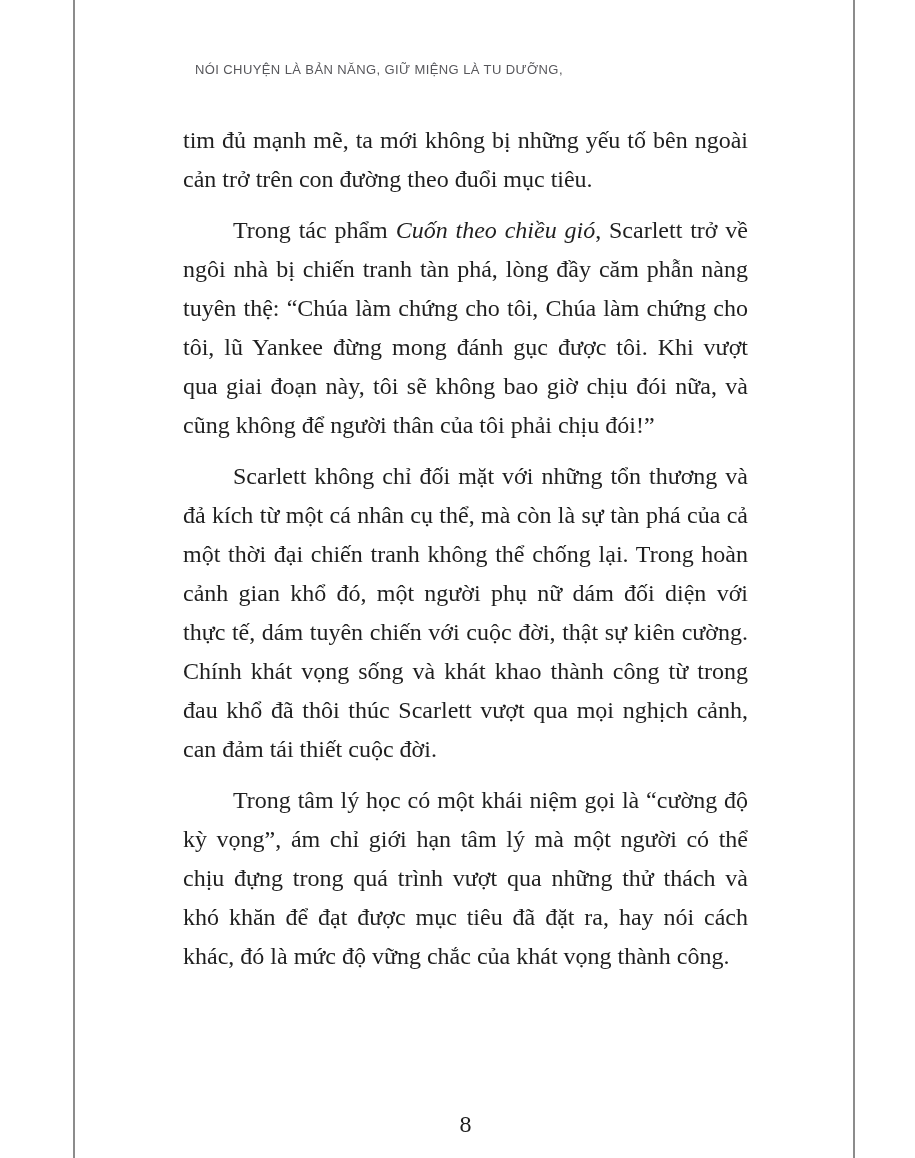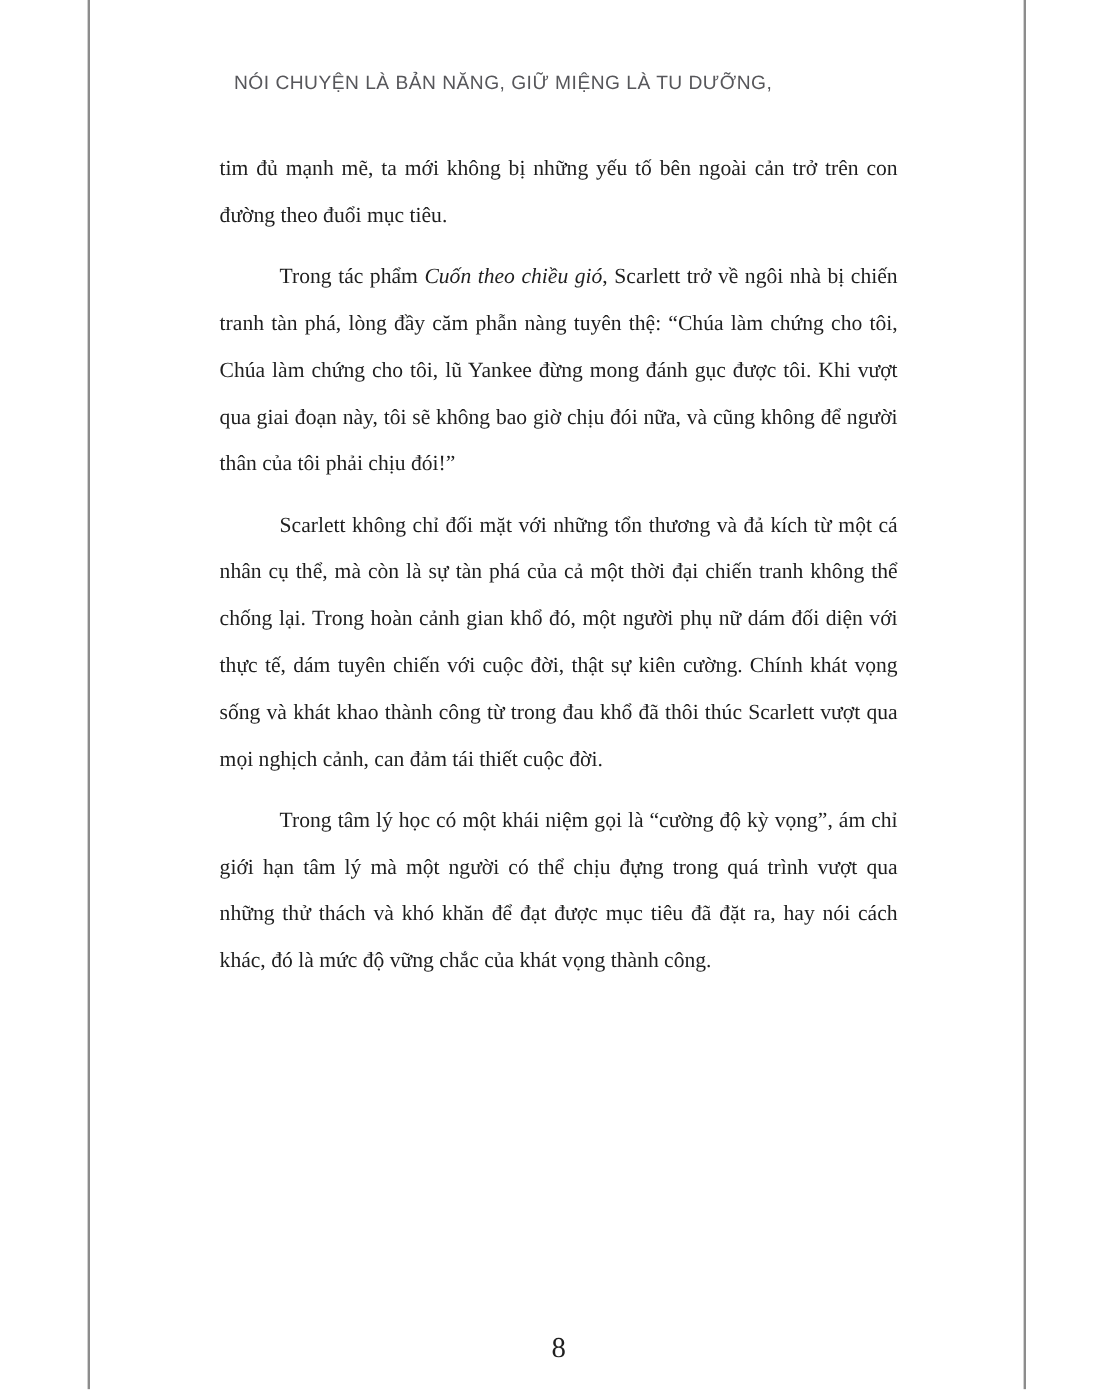--- a/index.html
+++ b/index.html
@@ -24,32 +24,32 @@
   }
   .edge-left  { left: 73px; }
   .edge-right { left: 853px; }
 
   .running-head {
     position: absolute;
     left: 195px;
     top: 60px;
     width: 560px;
     font-family: "Liberation Sans", "DejaVu Sans", sans-serif;
-    font-size: 16px;
+    font-size: 13px;
     line-height: 20px;
     letter-spacing: 0.4px;
     color: var(--header, #57575b);
   }
 
   .body-text {
     position: absolute;
     left: 183px;
     top: 121px;
     width: 565px;
-    font-size: 18px;
+    font-size: 24px;
     line-height: 39px;
     text-align: justify;
     color: var(--ink, #1f1f1f);
   }
   .body-text p {
     margin: 0;
   }
   .body-text p + p {
     margin-top: 12px;
   }

